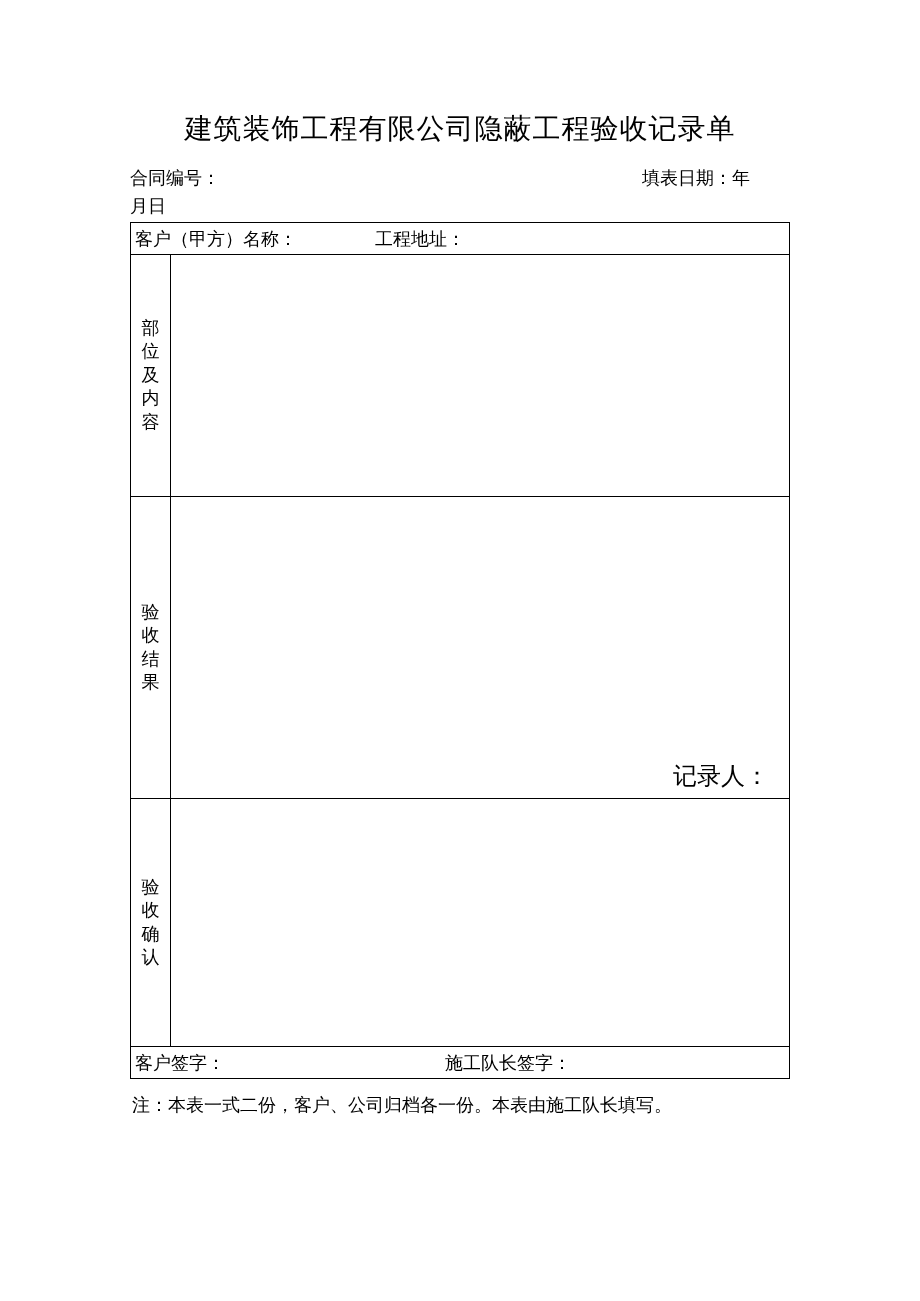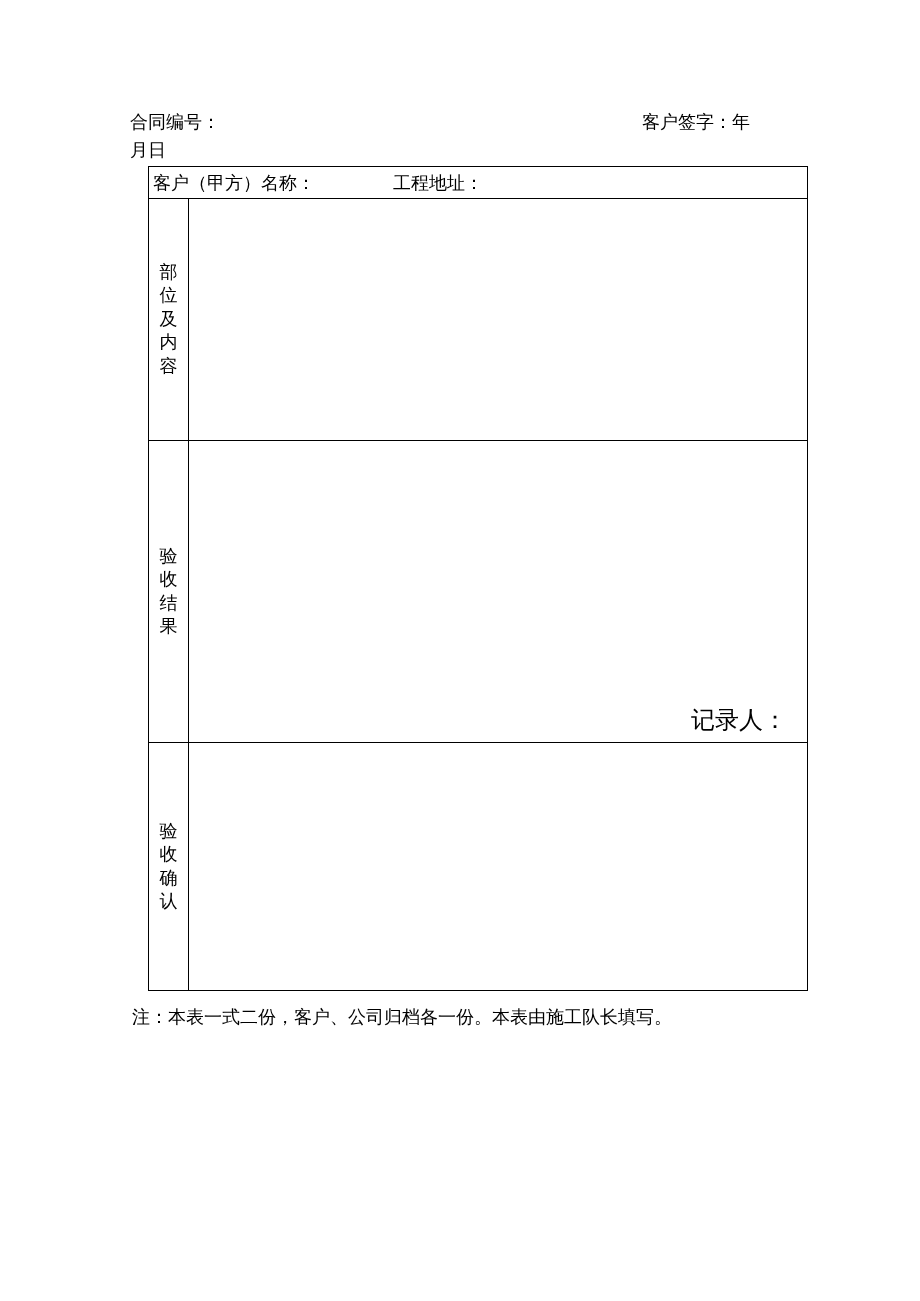--- a/index.html
+++ b/index.html
@@ -37,21 +37,20 @@
       padding-right: 40px;
     }
     .header-line2 {
       font-size: 18px;
       margin-bottom: 4px;
     }
     .form-table {
       border-collapse: collapse;
       width: 100%;
       table-layout: fixed;
-      margin-left: 18px;
     }
     .form-table td {
       border: 1px solid #000;
       font-size: 18px;
       vertical-align: middle;
     }
     .row-header {
       height: 32px;
     }
     .row-header td {
@@ -118,24 +117,25 @@
     .note {
       font-size: 18px;
       margin-top: 14px;
       padding-left: 2px;
     }
   </style>
 </head>
 <body>
 
 <div class="page">
+  <h1 class="title">建筑装饰工程有限公司隐蔽工程验收记录单</h1>
 
   <div class="header-line">
     <div class="header-left">合同编号：</div>
-    <div class="header-right">客户签字：年</div>
+    <div class="header-right">填表日期：年</div>
   </div>
   <div class="header-line2">月日</div>
 
   <table class="form-table">
     <colgroup>
       <col class="label-col">
       <col>
     </colgroup>
     <tbody>
         <tr class="row-header">
@@ -175,17 +175,25 @@
       <td class="vertical-label">
         <div class="vertical-label-inner">
           <span>验</span>
               <span>收</span>
               <span>确</span>
               <span>认</span>
         </div>
       </td>
       <td class="content-cell"></td>
     </tr>
+    <tr class="row-signature">
+      <td colspan="2" class="signature-cell">
+        <div class="signature-flex">
+          <div class="sig-part1">客户签字：</div>
+          <div class="sig-part2">施工队长签字：</div>
+        </div>
+      </td>
+    </tr>
   </tbody>
     </table>
 
   <div class="note">注：本表一式二份，客户、公司归档各一份。本表由施工队长填写。</div>
 </div>
 
 </body></html>

